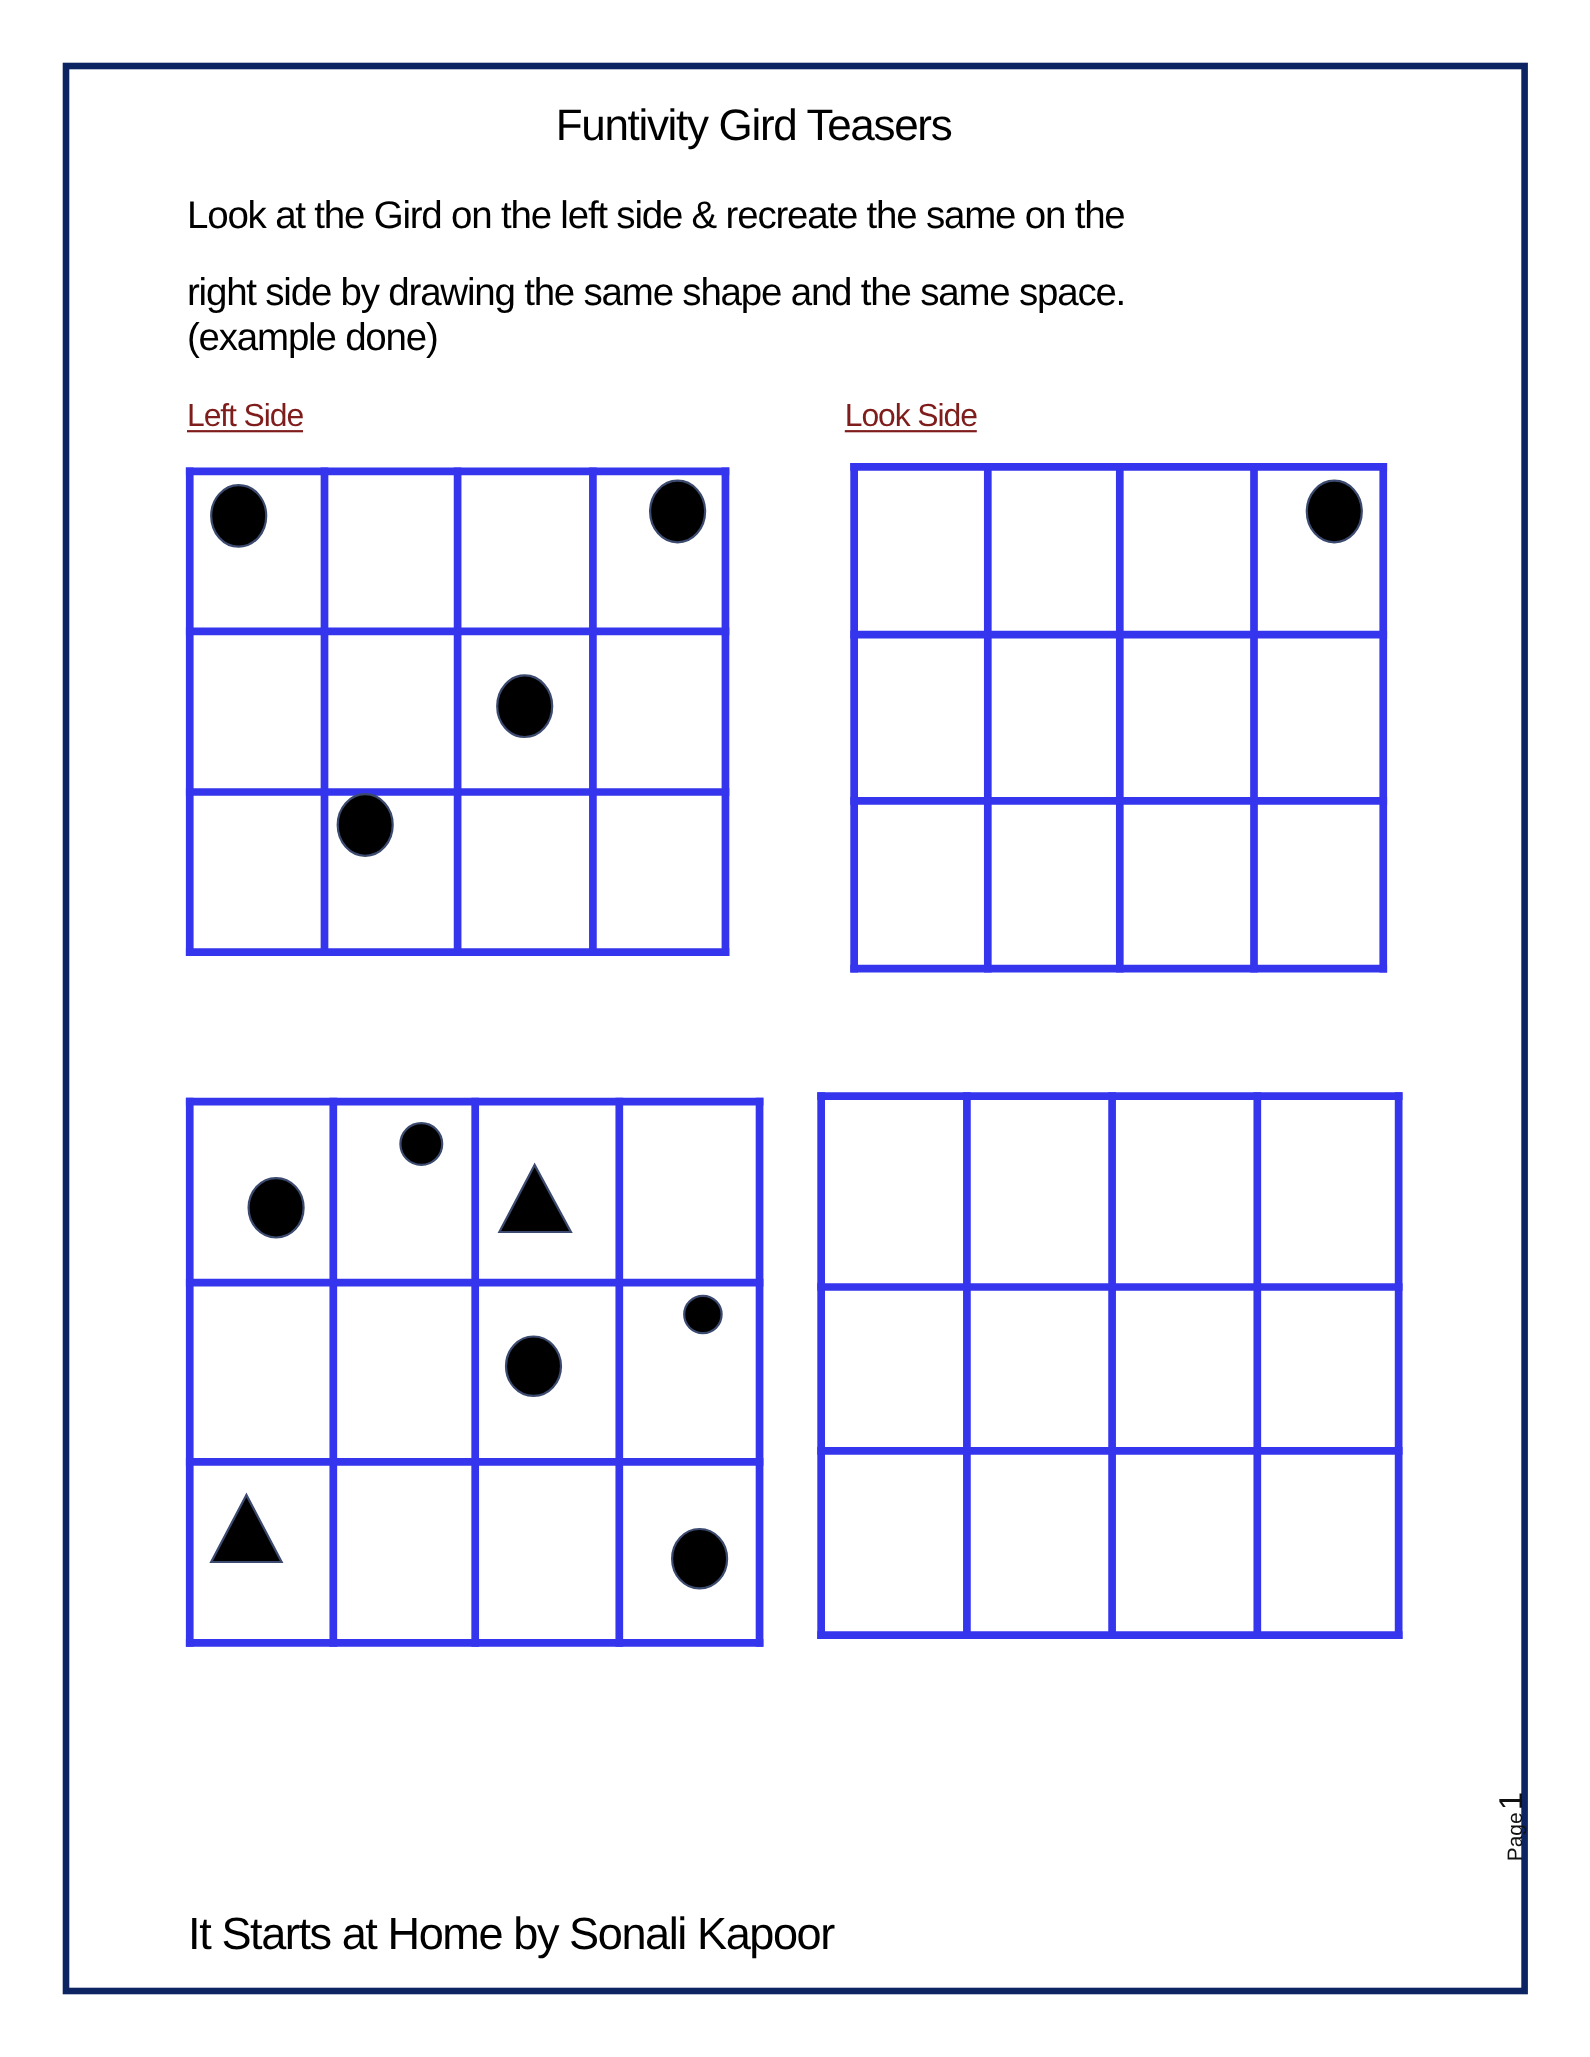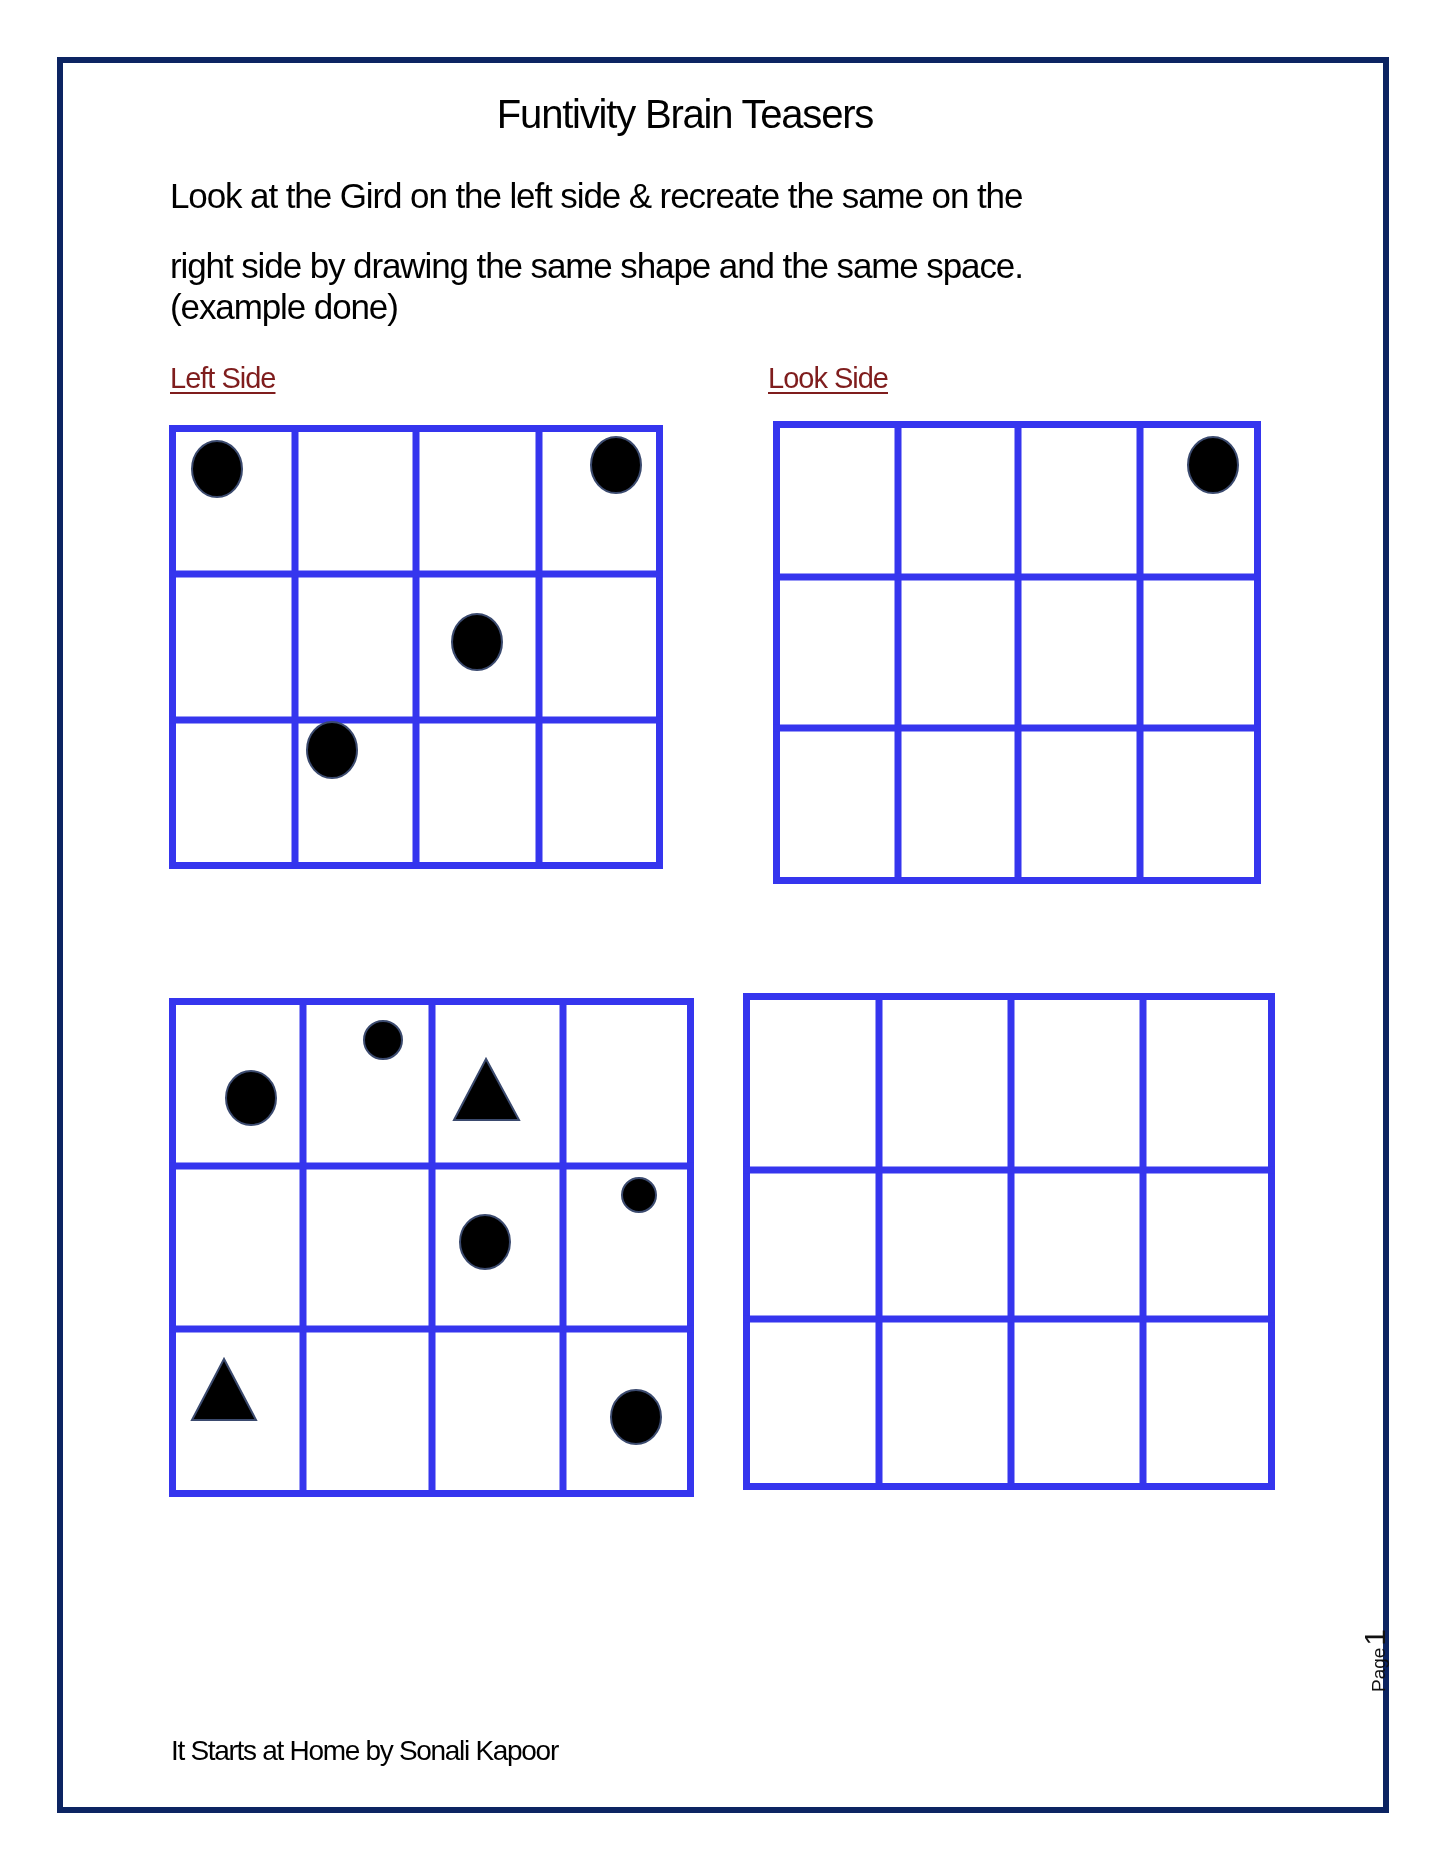--- a/index.html
+++ b/index.html
@@ -8,36 +8,36 @@
   .page-border { position:absolute; left:57px; top:57px; width:1320px; height:1744px;
                  border:6px solid #0c2462; }
   .title { position:absolute; left:440px; top:92px; width:490px; text-align:center;
            font-size:40px; letter-spacing:-1.2px; white-space:nowrap; }
   .instr { position:absolute; left:170px; font-size:35px; letter-spacing:-1.1px;
            text-decoration-thickness:3px; text-underline-offset:5px;
            white-space:nowrap; }
   .side-label { position:absolute; font-size:29px; letter-spacing:-1px; font-weight:normal;
                 text-decoration:underline; text-decoration-thickness:2px; text-underline-offset:4px;
                 white-space:nowrap; color:#7f1d1d; }
-  .footer { position:absolute; left:171px; top:1735px; font-size:28px; letter-spacing:-1.3px;
+  .footer { position:absolute; left:171px; top:1735px; font-size:41px; letter-spacing:-1.3px;
             white-space:nowrap; }
   .page-num { position:absolute; left:1352px; top:1616px; width:40px; height:80px; }
   .page-num-inner { position:absolute; left:0; top:0; transform-origin:0 0;
                     transform: translate(6px, 76px) rotate(-90deg); white-space:nowrap; }
   .page-word { font-size:19px; color:#111; }
   .page-digit { font-size:30px; color:#111; margin-left:2px; }
   svg.grids { position:absolute; left:0; top:0; width:1445px; height:1870px; pointer-events:none; }
   svg.grids .cell { pointer-events:all; }
 </style>
 </head>
 <body>
 
 <div class="page-border"></div>
 
-<div class="title">Funtivity Brain Teasers</div>
+<div class="title">Funtivity Gird Teasers</div>
 
 <div class="instr" style="top:176px;">Look at the Gird on the left side &amp; recreate the same on the</div>
 <div class="instr" style="top:231px;margin-top:15px;">right side by drawing the same shape and the same space.</div>
 <div class="instr" style="top:287px;">(example done)</div>
 
 <div class="side-label" style="left:170px; top:362px;">Left Side</div>
 <div class="side-label" style="left:768px; top:362px;">Look Side</div>
 
 <svg class="grids" id="grids" xmlns="http://www.w3.org/2000/svg" viewBox="0 0 1445 1870">
     <g>

